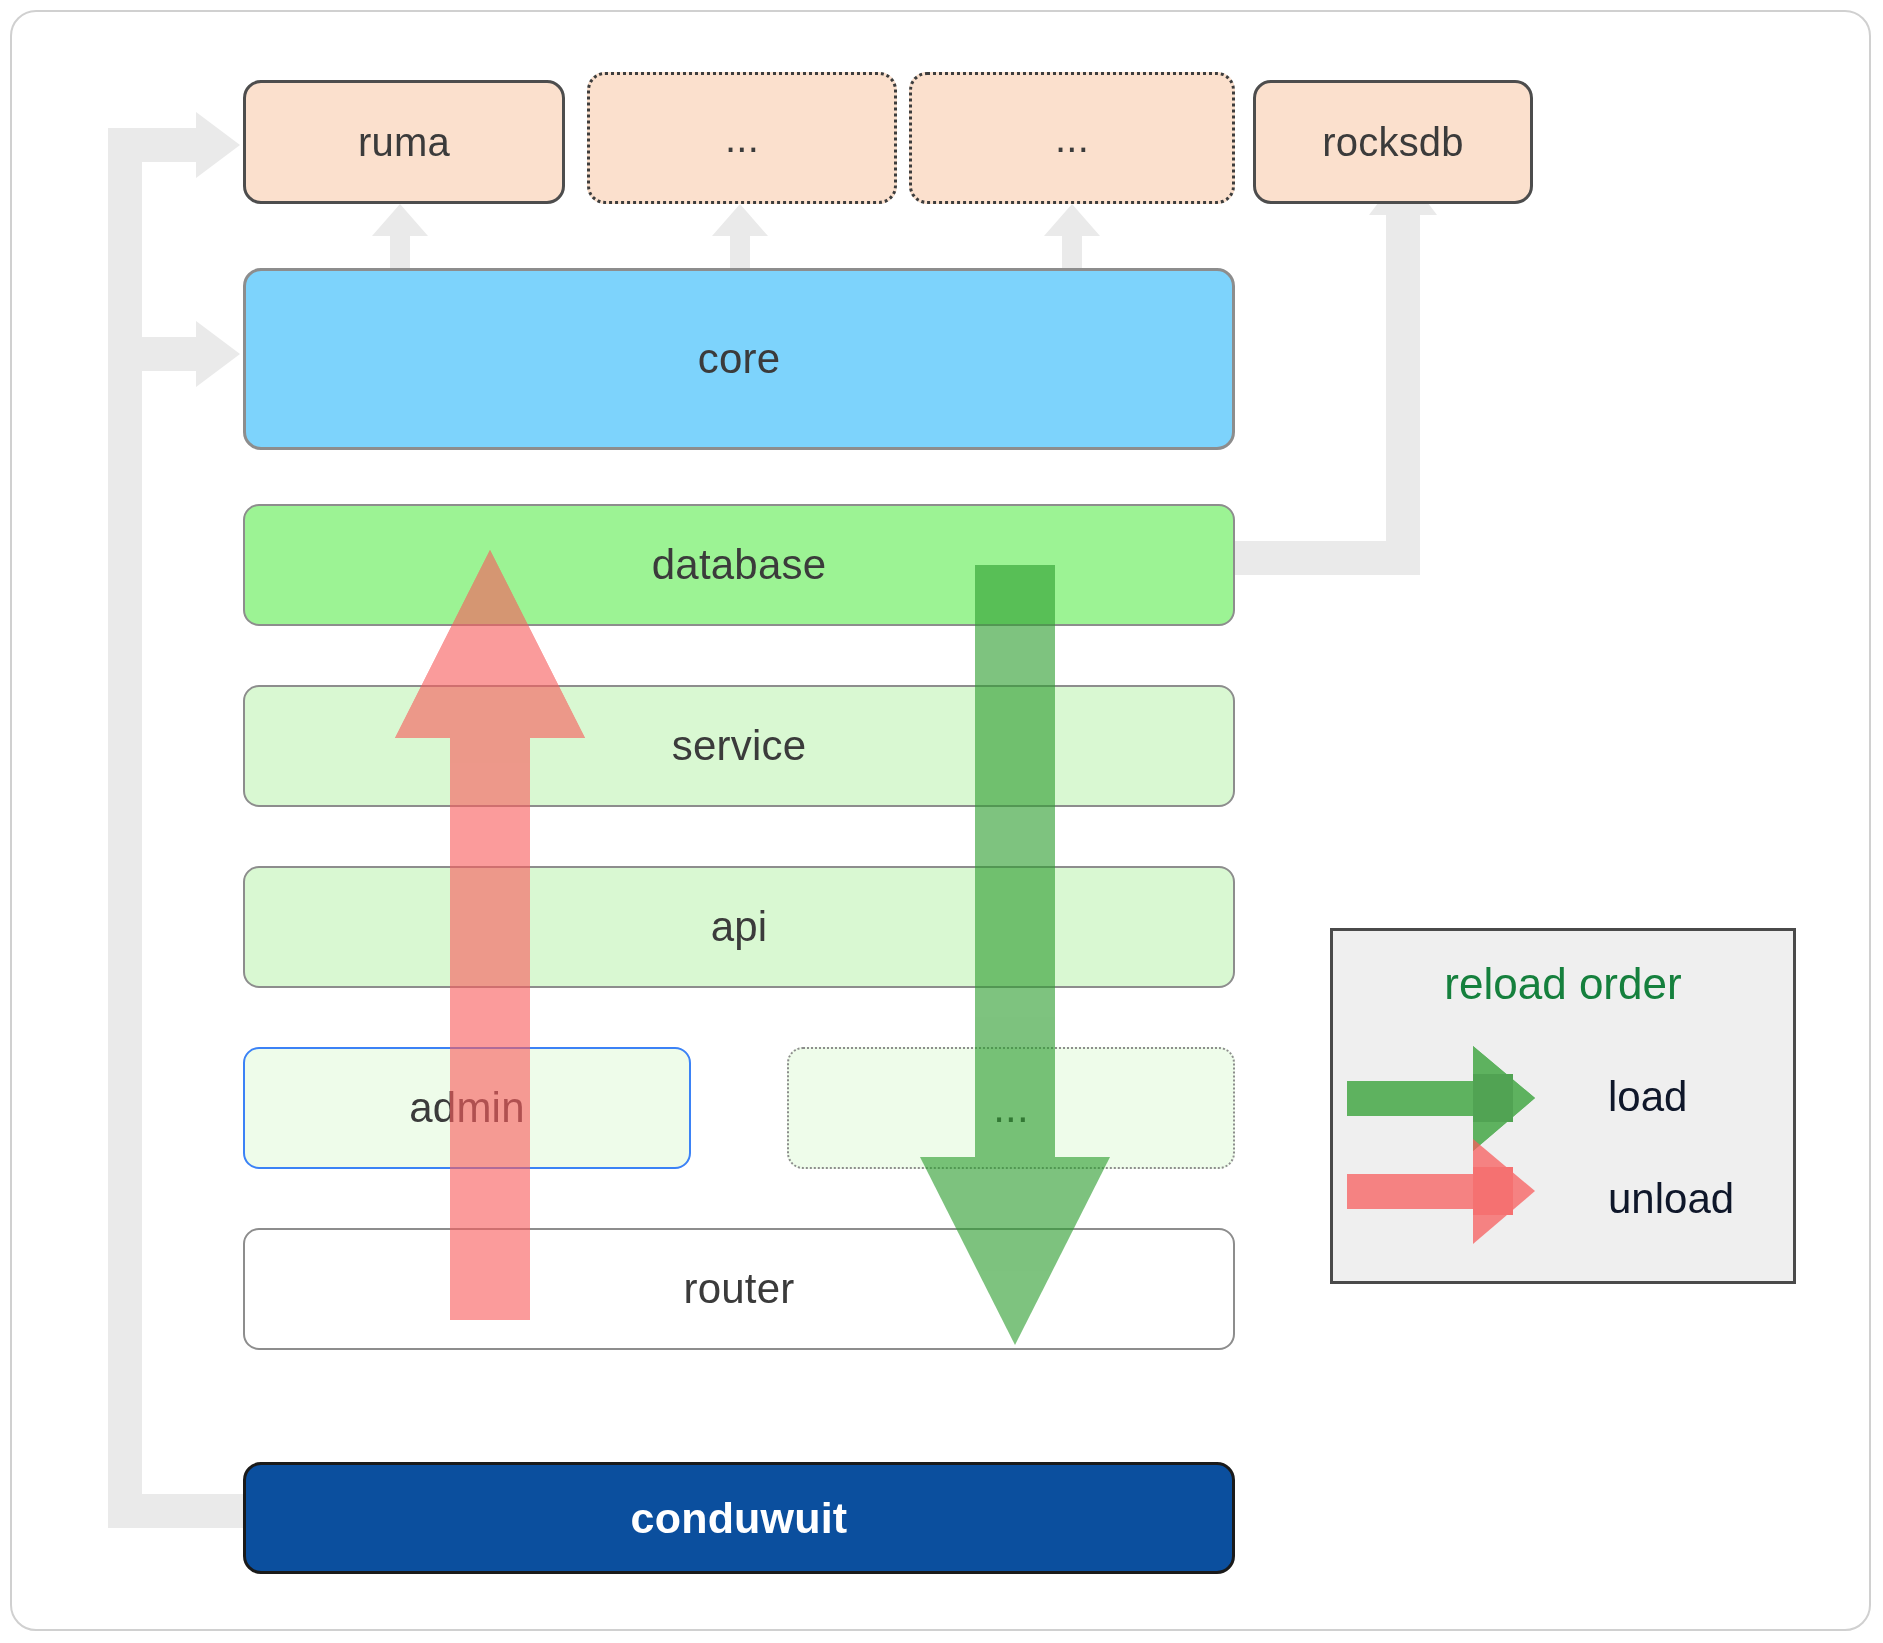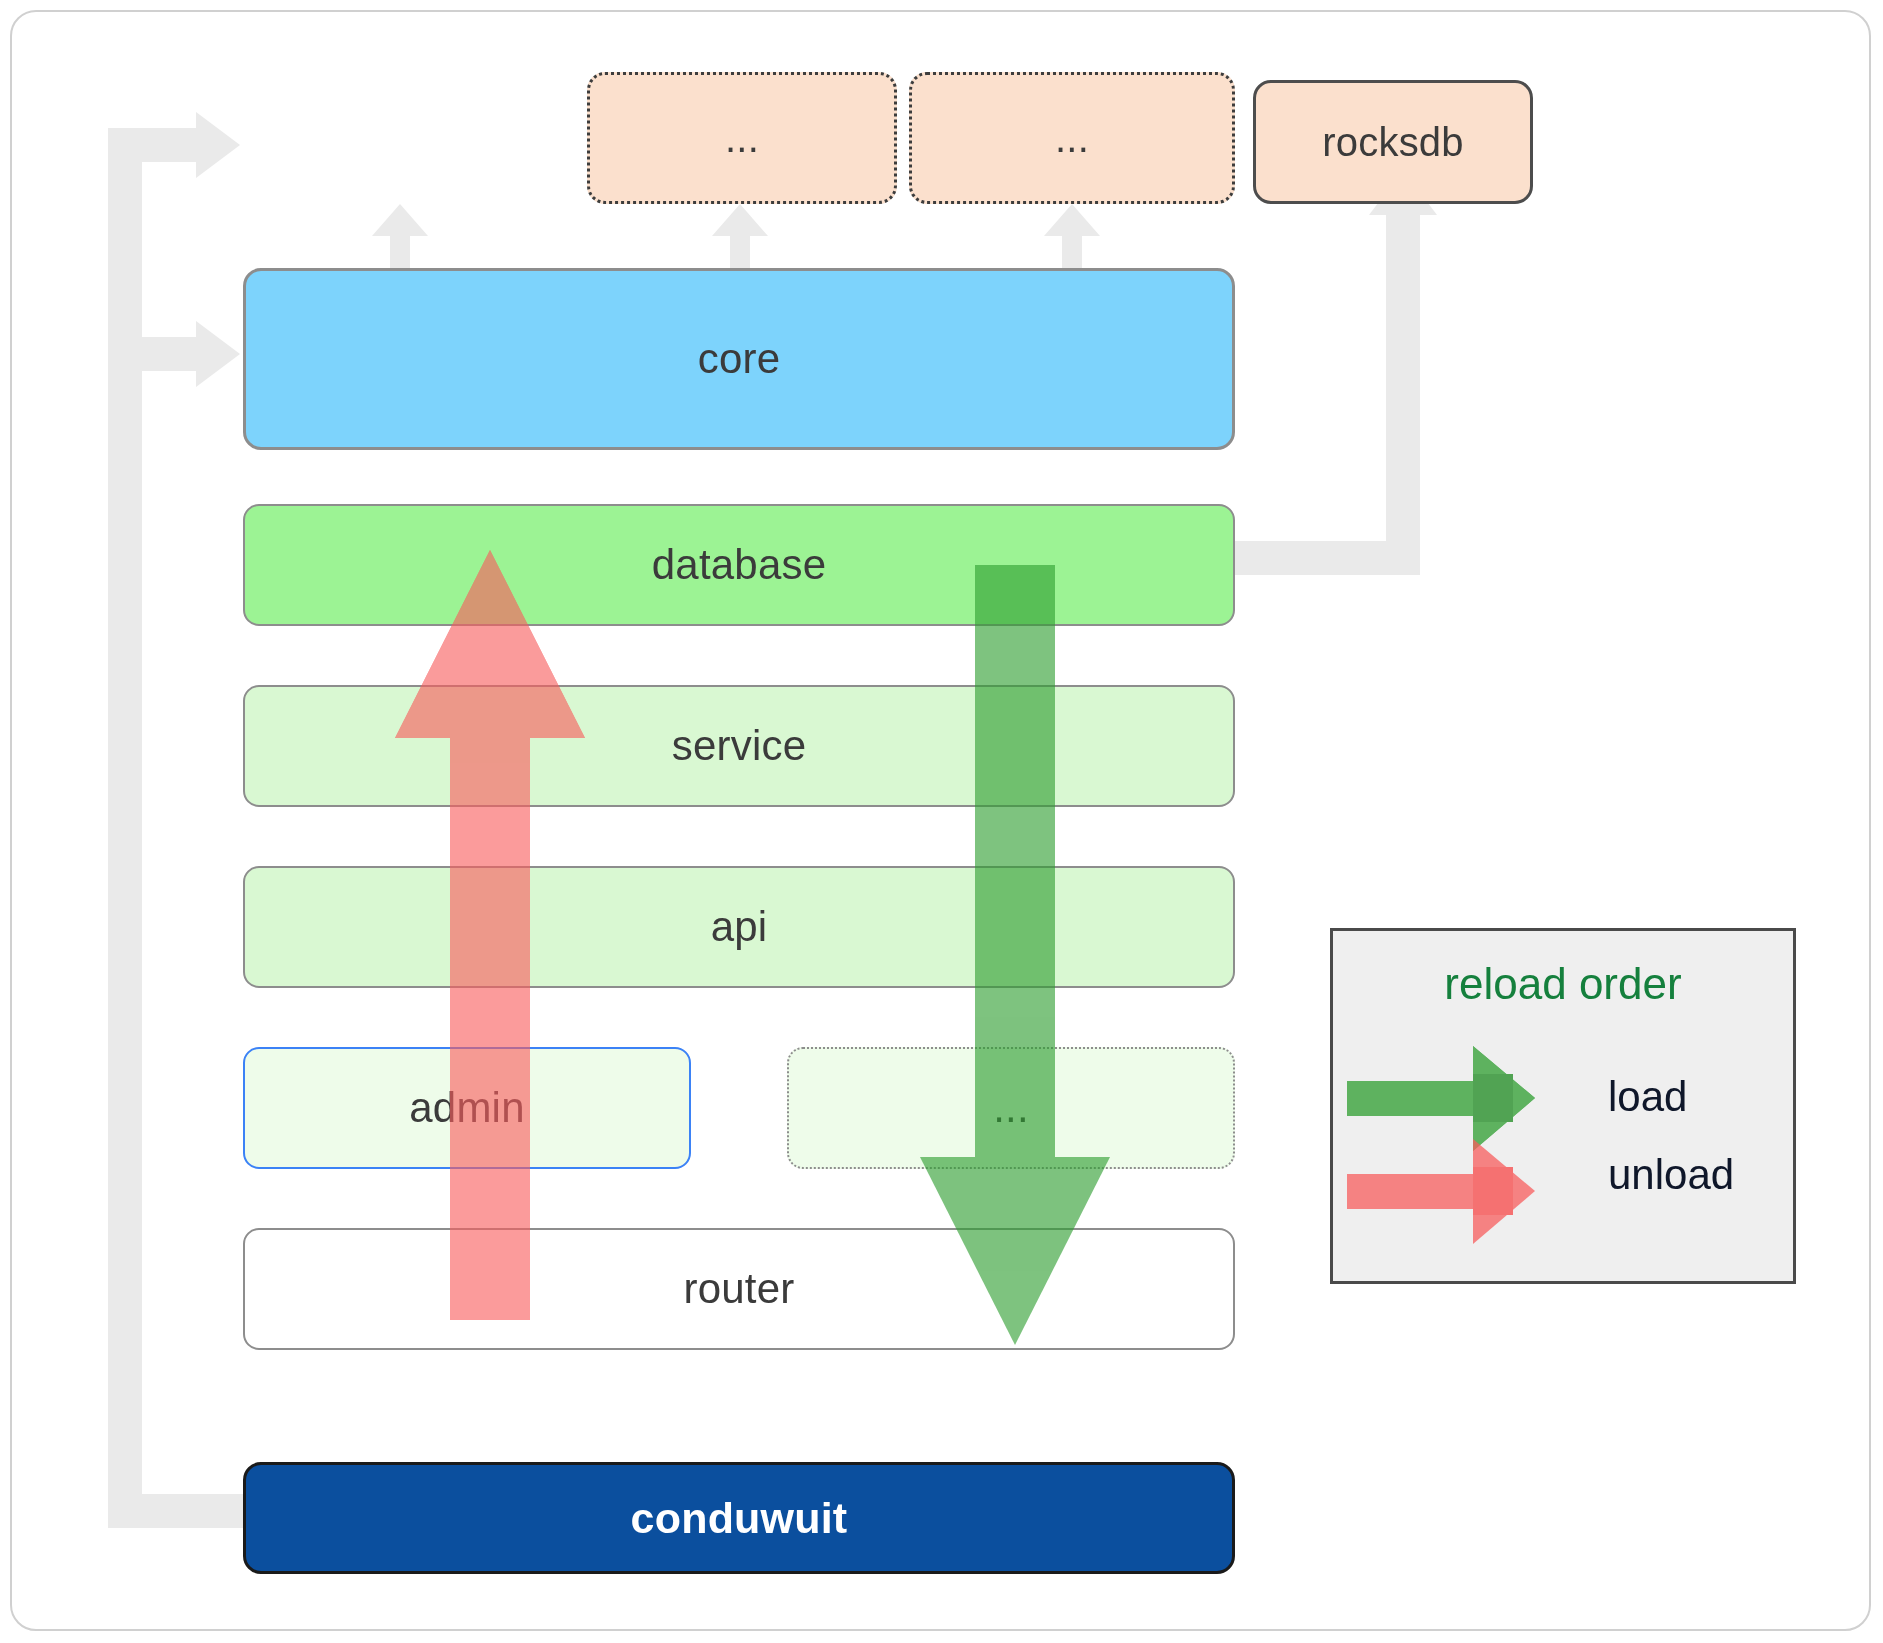--- a/index.html
+++ b/index.html
@@ -186,20 +186,23 @@
       <polygon points="490,550 585,738 530,738 530,760 450,760 450,738 395,738" fill="#f85e5e"></polygon>
       <polygon points="490,550 585,738 395,738" fill="#f85e5e"></polygon>
     </g>
 
     <g opacity="0.62">
       <rect x="975" y="565" width="80" height="660" fill="#2e9e30"></rect>
       <polygon points="1015,1345 920,1157 1110,1157" fill="#2e9e30"></polygon>
     </g>
   </svg>
 
+  <div class="node dep" style="left:243px; top:80px; width:322px; height:124px;">
+    <span class="lbl">ruma</span>
+  </div>
 
   <div class="node dep-dotted" style="left:587px; top:72px; width:310px; height:132px;">
     <span class="lbl">...</span>
   </div>
 
   <div class="node dep-dotted" style="left:909px; top:72px; width:326px; height:132px;">
     <span class="lbl">...</span>
   </div>
 
   <div class="node dep" style="left:1253px; top:80px; width:280px; height:124px;">
@@ -251,15 +254,15 @@
       </g>
 
       <g opacity="0.75">
         <rect x="14" y="243" width="142" height="35" fill="#f85e5e"></rect>
         <polygon points="202,260 140,208 140,313" fill="#f85e5e"></polygon>
         <rect x="140" y="236" width="40" height="48" fill="#f74747"></rect>
       </g>
     </svg>
 
     <span class="legend-label" style="left:275px; top:142px;">load</span>
-    <span class="legend-label" style="left:275px; top:220px;">unload</span>
+    <span class="legend-label" style="left:275px; top:244px;">unload</span>
   </div>
 </div>
 
 </body></html>

